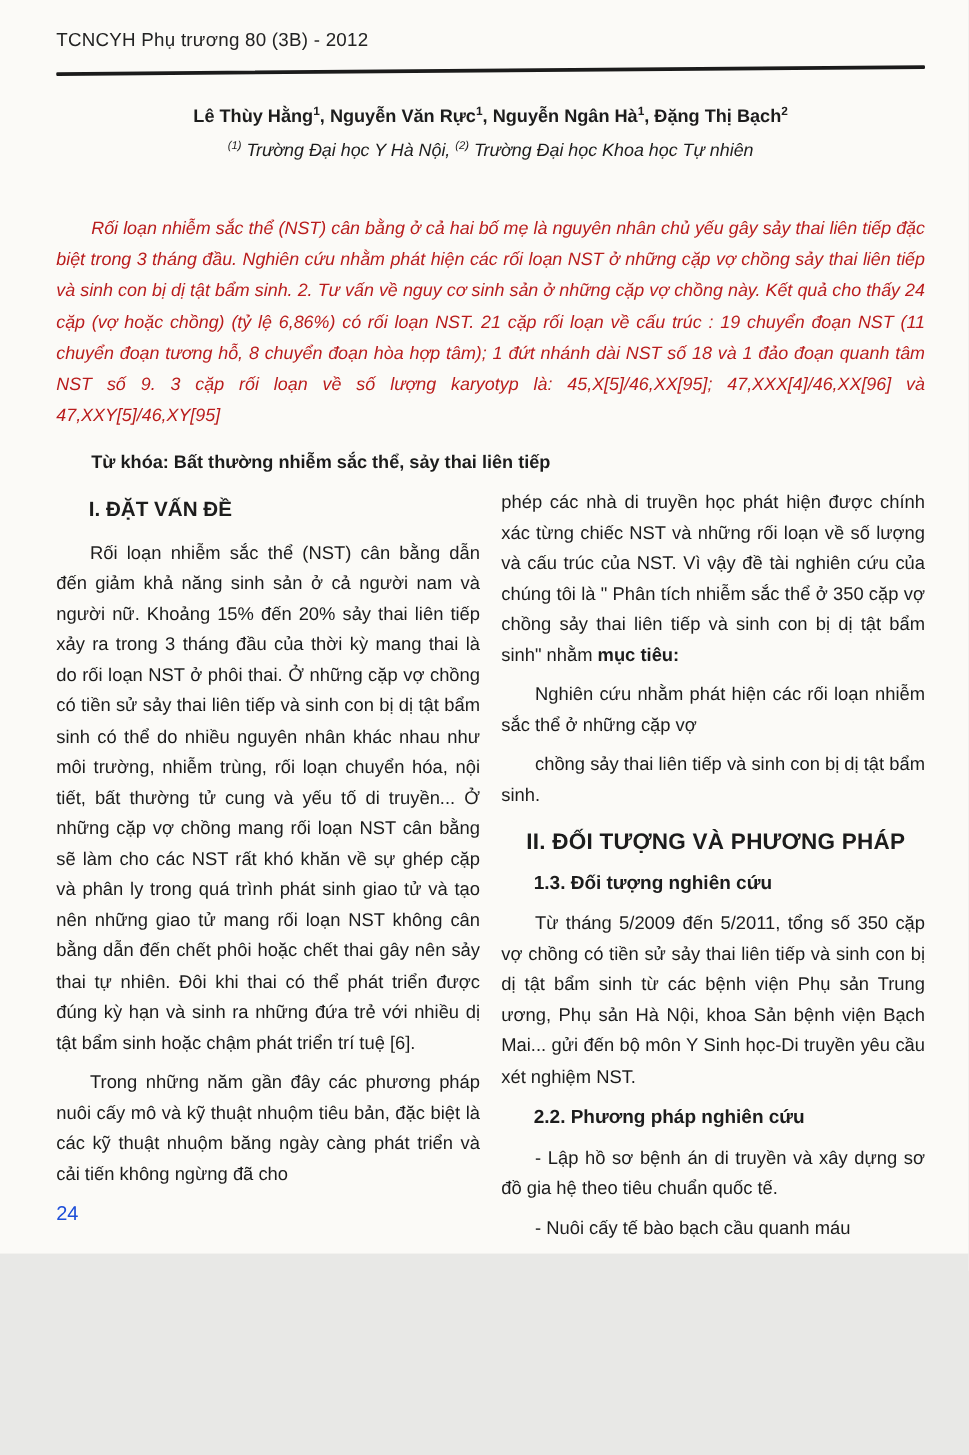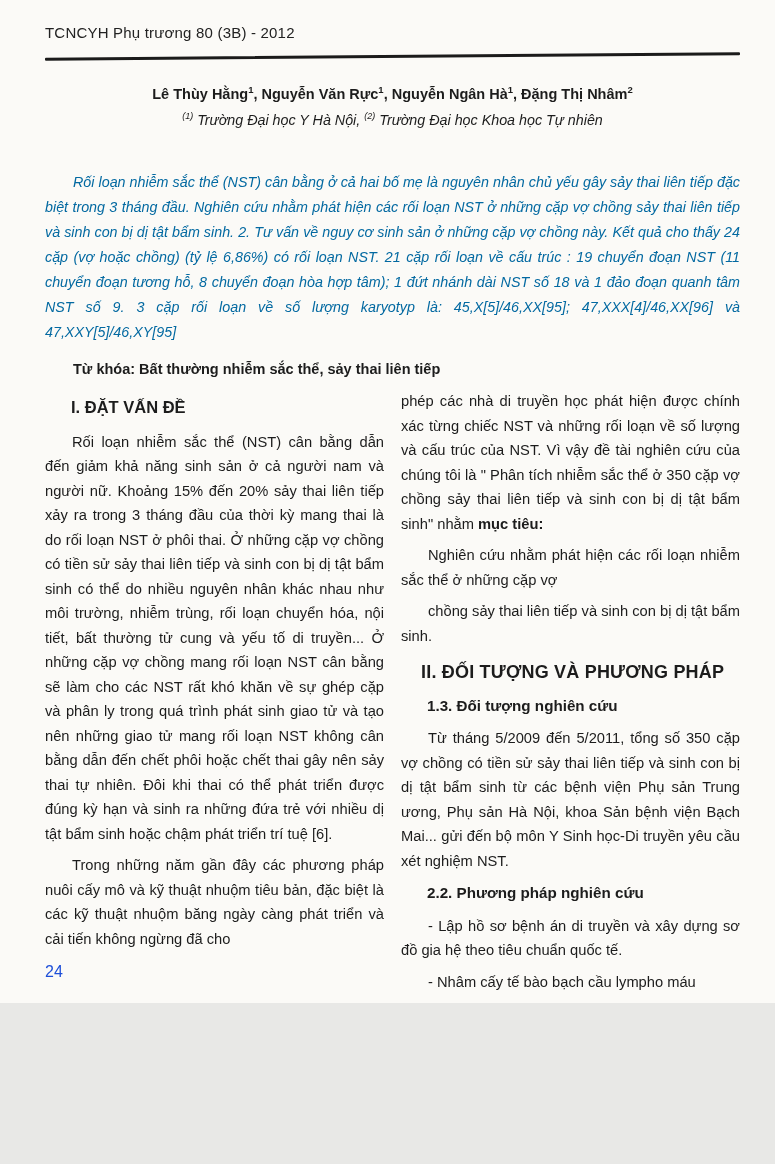--- a/index.html
+++ b/index.html
@@ -55,21 +55,21 @@
     font-size: 14.3px;
   }
   .affiliations-line sup { font-size: 9px; }
   .abstract-text {
     margin: 42px 0 0 0;
     font-style: italic;
     font-size: 14.3px;
     line-height: 25px;
     text-align: justify;
     text-indent: 28px;
-    color: #0369a1;
+    color: #b91c1c;
   }
   .keywords-line {
     margin: 16px 0 0 0;
     font-weight: 700;
     font-size: 14.5px;
     text-indent: 28px;
   }
   .columns {
     display: flex;
     gap: 17px;
@@ -117,21 +117,21 @@
 </style>
 </head>
 <body>
 
 <div class="page">
 
   <div class="journal-header">TCNCYH Phụ trương 80 (3B) - 2012</div>
   <div class="header-rule"></div>
 
 
-  <p class="authors-line"><span>Lê Thùy Hằng</span><sup>1</sup><span>, Nguyễn Văn Rực</span><sup>1</sup><span>, Nguyễn Ngân Hà</span><sup>1</sup><span>, Đặng Thị Nhâm</span><sup>2</sup></p>
+  <p class="authors-line"><span>Lê Thùy Hằng</span><sup>1</sup><span>, Nguyễn Văn Rực</span><sup>1</sup><span>, Nguyễn Ngân Hà</span><sup>1</sup><span>, Đặng Thị Bạch</span><sup>2</sup></p>
 
   <p class="affiliations-line"><sup>(1)</sup><span> Trường Đại học Y Hà Nội, </span><sup>(2)</sup><span> Trường Đại học Khoa học Tự nhiên</span></p>
 
   <p class="abstract-text">Rối loạn nhiễm sắc thể (NST) cân bằng ở cả hai bố mẹ là nguyên nhân chủ yếu gây sảy thai liên tiếp đặc biệt trong 3 tháng đầu. Nghiên cứu nhằm phát hiện các rối loạn NST ở những cặp vợ chồng sảy thai liên tiếp và sinh con bị dị tật bẩm sinh. 2. Tư vấn về nguy cơ sinh sản ở những cặp vợ chồng này. Kết quả cho thấy 24 cặp (vợ hoặc chồng) (tỷ lệ 6,86%) có rối loạn NST. 21 cặp rối loạn về cấu trúc : 19 chuyển đoạn NST (11 chuyển đoạn tương hỗ, 8 chuyển đoạn hòa hợp tâm); 1 đứt nhánh dài NST số 18 và 1 đảo đoạn quanh tâm NST số 9. 3 cặp rối loạn về số lượng karyotyp là: 45,X[5]/46,XX[95]; 47,XXX[4]/46,XX[96] và 47,XXY[5]/46,XY[95]</p>
 
   <p class="keywords-line"><span>Từ khóa:</span><span> Bất thường nhiễm sắc thể, sảy thai liên tiếp</span></p>
 
   <div class="columns">
 
     <div class="col">
@@ -142,20 +142,20 @@
 
     <div class="col">
       <p class="body-p cont"><span>phép các nhà di truyền học phát hiện được chính xác từng chiếc NST và những rối loạn về số lượng và cấu trúc của NST. Vì vậy đề tài nghiên cứu của chúng tôi là " Phân tích nhiễm sắc thể ở 350 cặp vợ chồng sảy thai liên tiếp và sinh con bị dị tật bẩm sinh" nhằm </span><span class="bold-inline">mục tiêu:</span></p>
       <p class="body-p">Nghiên cứu nhằm phát hiện các rối loạn nhiễm sắc thể ở những cặp vợ</p>
       <p class="body-p">chồng sảy thai liên tiếp và sinh con bị dị tật bẩm sinh.</p>
       <div class="sec-heading-2">II. ĐỐI TƯỢNG VÀ PHƯƠNG PHÁP</div>
       <div class="sub-heading">1.3. Đối tượng nghiên cứu</div>
       <p class="body-p">Từ tháng 5/2009 đến 5/2011, tổng số 350 cặp vợ chồng có tiền sử sảy thai liên tiếp và sinh con bị dị tật bẩm sinh từ các bệnh viện Phụ sản Trung ương, Phụ sản Hà Nội, khoa Sản bệnh viện Bạch Mai... gửi đến bộ môn Y Sinh học-Di truyền yêu cầu xét nghiệm NST.</p>
       <div class="sub-heading">2.2. Phương pháp nghiên cứu</div>
       <p class="body-p">- Lập hồ sơ bệnh án di truyền và xây dựng sơ đồ gia hệ theo tiêu chuẩn quốc tế.</p>
-      <p class="body-p">- Nhâm cấy tế bào bạch cầu lympho máu</p>
+      <p class="body-p">- Nuôi cấy tế bào bạch cầu quanh máu</p>
     </div>
 
   </div>
 
   <div class="page-number">24</div>
 
 </div>
 
 </body></html>

